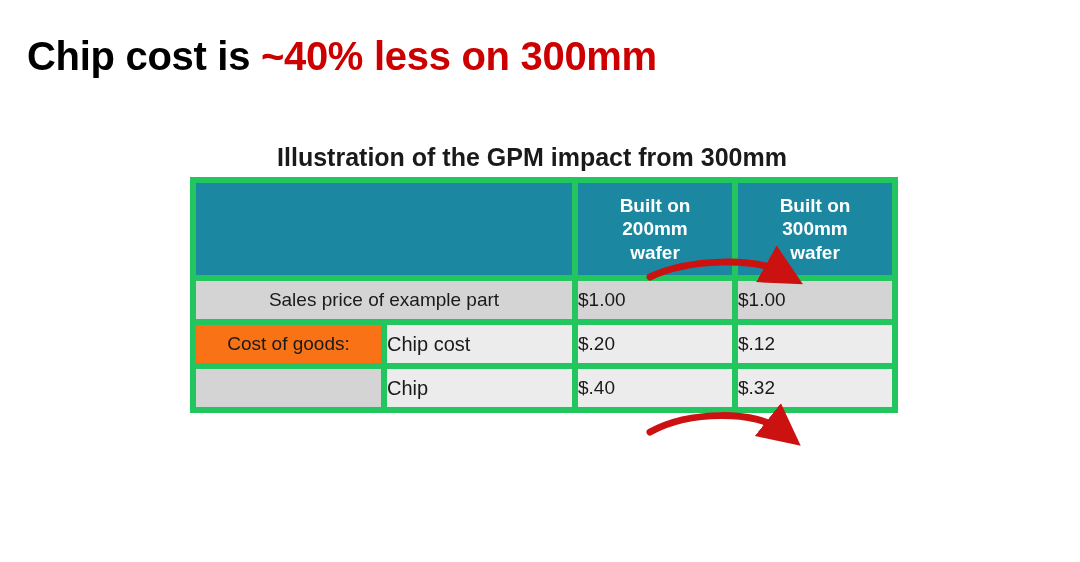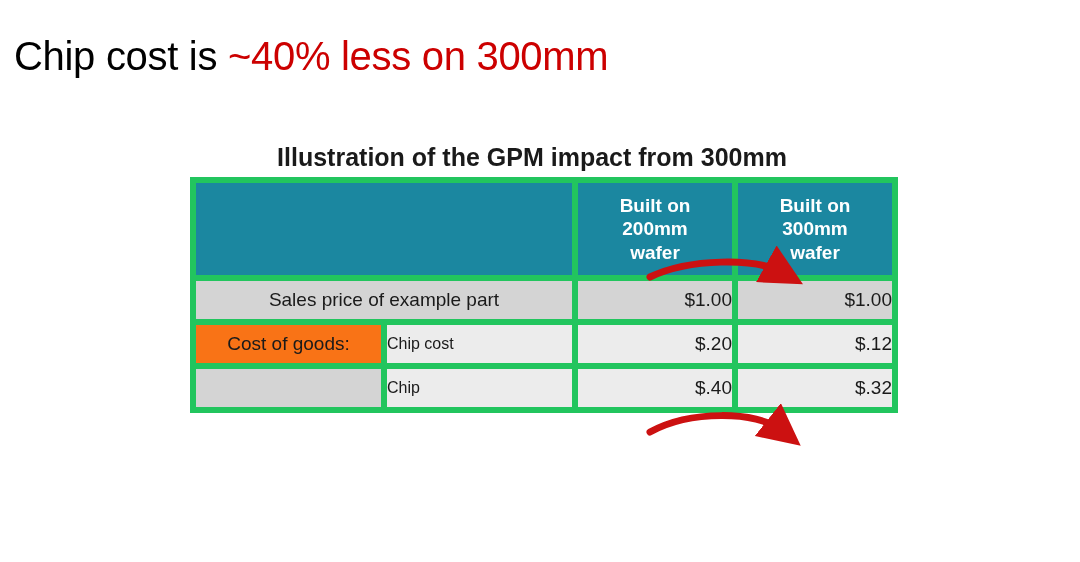--- a/index.html
+++ b/index.html
@@ -14,24 +14,24 @@
     overflow: hidden;
     position: relative;
   }
   .slide {
     position: relative;
     width: 1080px;
     height: 562px;
   }
   .slide-title {
     position: absolute;
-    left: 14px;
+    left: 27px;
     top: 34px;
     font-size: 40px;
-    font-weight: normal;
+    font-weight: bold;
     color: #000000;
     white-space: nowrap;
     letter-spacing: -0.3px;
   }
   .slide-title .accent {
     color: #cc0000;
   }
   .table-caption {
     position: absolute;
     left: 190px;
@@ -80,29 +80,29 @@
     padding: 9px 0 9px 14px;
     vertical-align: middle;
     text-align: center;
   }
   .row-label.light {
     background: #f97316;
   }
   .sub-label {
     background: #ececec;
     color: #1a1a1a;
-    font-size: 16px;
+    font-size: 20px;
     padding: 9px 0 9px 12px;
     vertical-align: middle;
   }
   .val {
     background: #ececec;
     color: #1a1a1a;
     font-size: 19px;
-    text-align: right;
+    text-align: left;
     vertical-align: middle;
     padding: 9px 0;
   }
   .val.dark {
     background: #d4d4d4;
   }
   .r-h { height: 44px; }
   .r-h2 { height: 54px; }
   .sub-blank {
     background: #d4d4d4;

